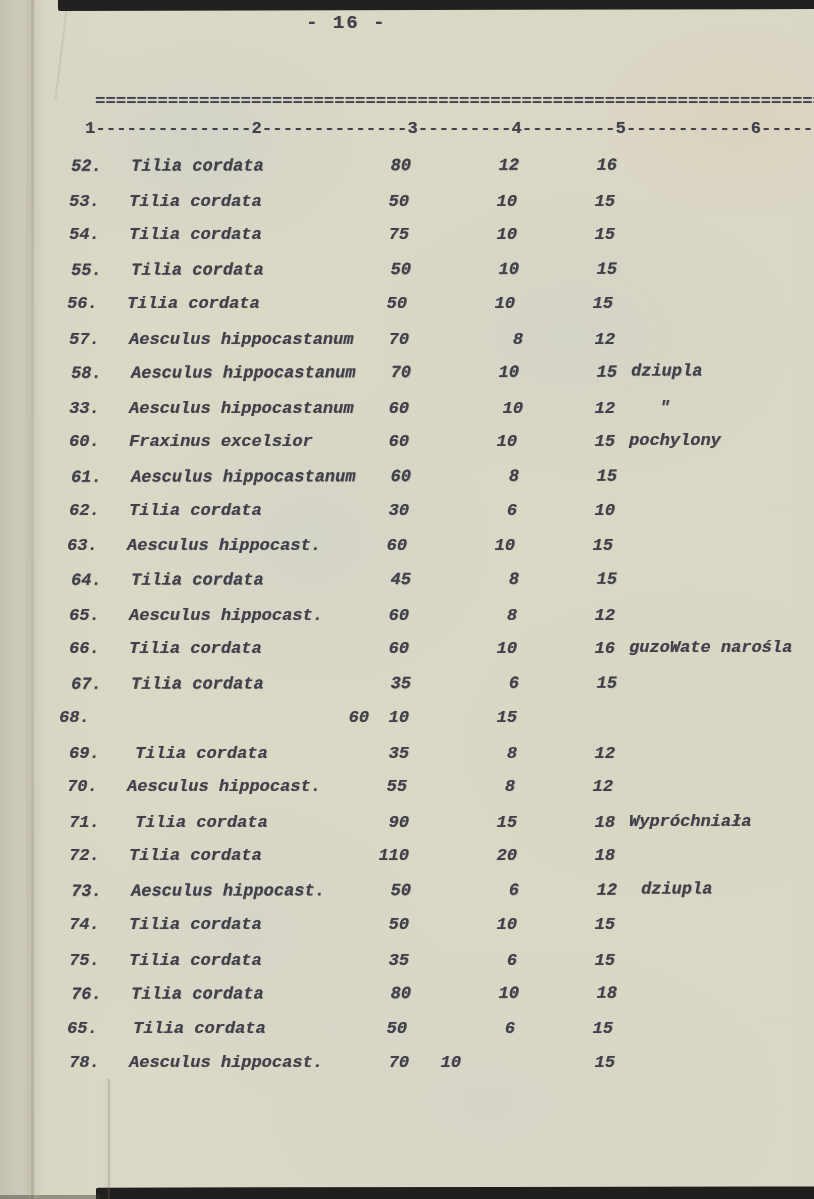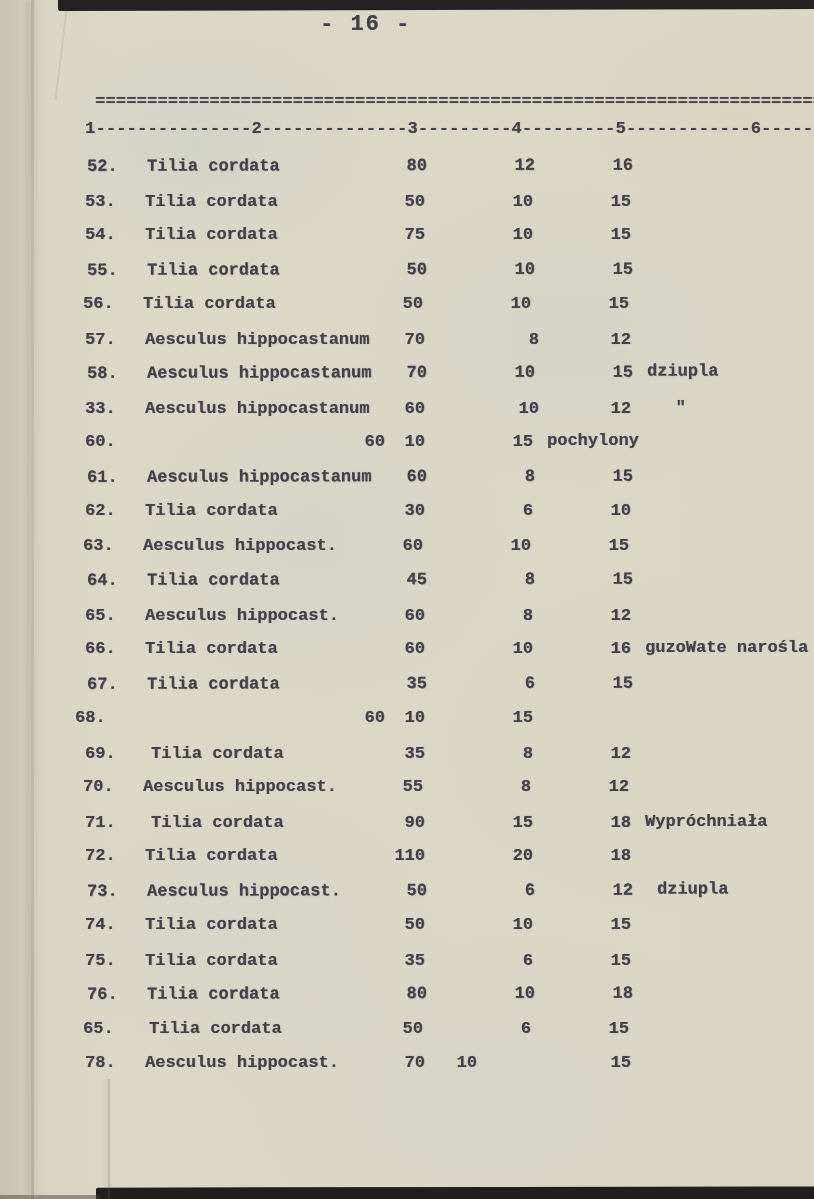--- a/index.html
+++ b/index.html
@@ -29,26 +29,26 @@
   
   .edge-top{position:absolute;top:-4px;left:58px;right:-6px;height:14px;background:#22211f;transform:rotate(-0.15deg);border-radius:2px;}
   .edge-bottom{position:absolute;bottom:-3px;left:96px;right:-6px;height:15px;background:#201f1d;transform:rotate(-0.1deg);border-radius:2px;}
   .edge-bottom-left{position:absolute;bottom:0;left:0;width:100px;height:4px;background:rgba(60,58,50,0.45);}
   .fold-left{position:absolute;top:0;bottom:0;left:31px;width:3px;
     background:linear-gradient(180deg, rgba(120,114,98,0.30), rgba(120,114,98,0.18) 40%, rgba(120,114,98,0.32));
     box-shadow:2px 0 6px rgba(205,200,185,0.8), -3px 0 5px rgba(110,105,90,0.25);}
   .crease-bottom{position:absolute;bottom:0;left:108px;width:2px;height:120px;background:rgba(110,105,92,0.28);box-shadow:-2px 0 4px rgba(120,115,100,0.18);}
   .crease-top{position:absolute;top:10px;left:60px;width:2px;height:90px;background:rgba(120,115,100,0.15);transform:rotate(7deg);}
 
-  .page-number{position:absolute;left:320px;top:12px;font-size:22px;letter-spacing:2px;}
+  .page-number{position:absolute;left:306px;top:12px;font-size:19px;letter-spacing:2px;}
 
   .top-rule{position:absolute;left:95px;top:92px;right:0;font-size:17px;overflow:hidden;letter-spacing:0.2px;}
   .header-rule{position:absolute;left:85px;top:119px;right:0;font-size:17px;overflow:hidden;letter-spacing:0.2px;}
 
-  .rows{position:absolute;left:85px;top:155px;right:0;}
+  .rows{position:absolute;left:69px;top:155px;right:0;font-style:italic;}
   .row{display:grid;grid-template-columns:60px 240px 40px 108px 98px auto;min-height:34.5px;align-items:start;font-size:17px;line-height:21px;}
   .cell{white-space:pre-wrap;}
   .c3,.c4,.c5{text-align:right;}
   .remark{padding-left:14px;line-height:20px;}
   
   .row:nth-child(2n){transform:translateY(1px);}
   .row:nth-child(3n+1){transform:translateX(2px) rotate(-0.12deg);}
   .row:nth-child(7n+5){transform:translateX(-2px);}
   .row:nth-child(6) .c4,.row:nth-child(8) .c4{transform:translateX(6px);}
   .row:nth-child(17) .no{transform:translateX(-10px);}
@@ -132,20 +132,21 @@
       <div class="row">
         <div class="cell ink no">33.</div>
         <div class="cell ink species">Aesculus hippocastanum</div>
         <div class="cell ink c3">60</div>
         <div class="cell ink c4">10</div>
         <div class="cell ink c5">12</div>
         <div class="cell ink remark">   "</div>
       </div>
       <div class="row">
         <div class="cell ink no">60.</div>
+        <div class="cell ink species">Fraxinus excelsior</div>
         <div class="cell ink c3">60</div>
         <div class="cell ink c4">10</div>
         <div class="cell ink c5">15</div>
         <div class="cell ink remark">pochylony</div>
       </div>
       <div class="row">
         <div class="cell ink no">61.</div>
         <div class="cell ink species">Aesculus hippocastanum</div>
         <div class="cell ink c3">60</div>
         <div class="cell ink c4">8</div>

